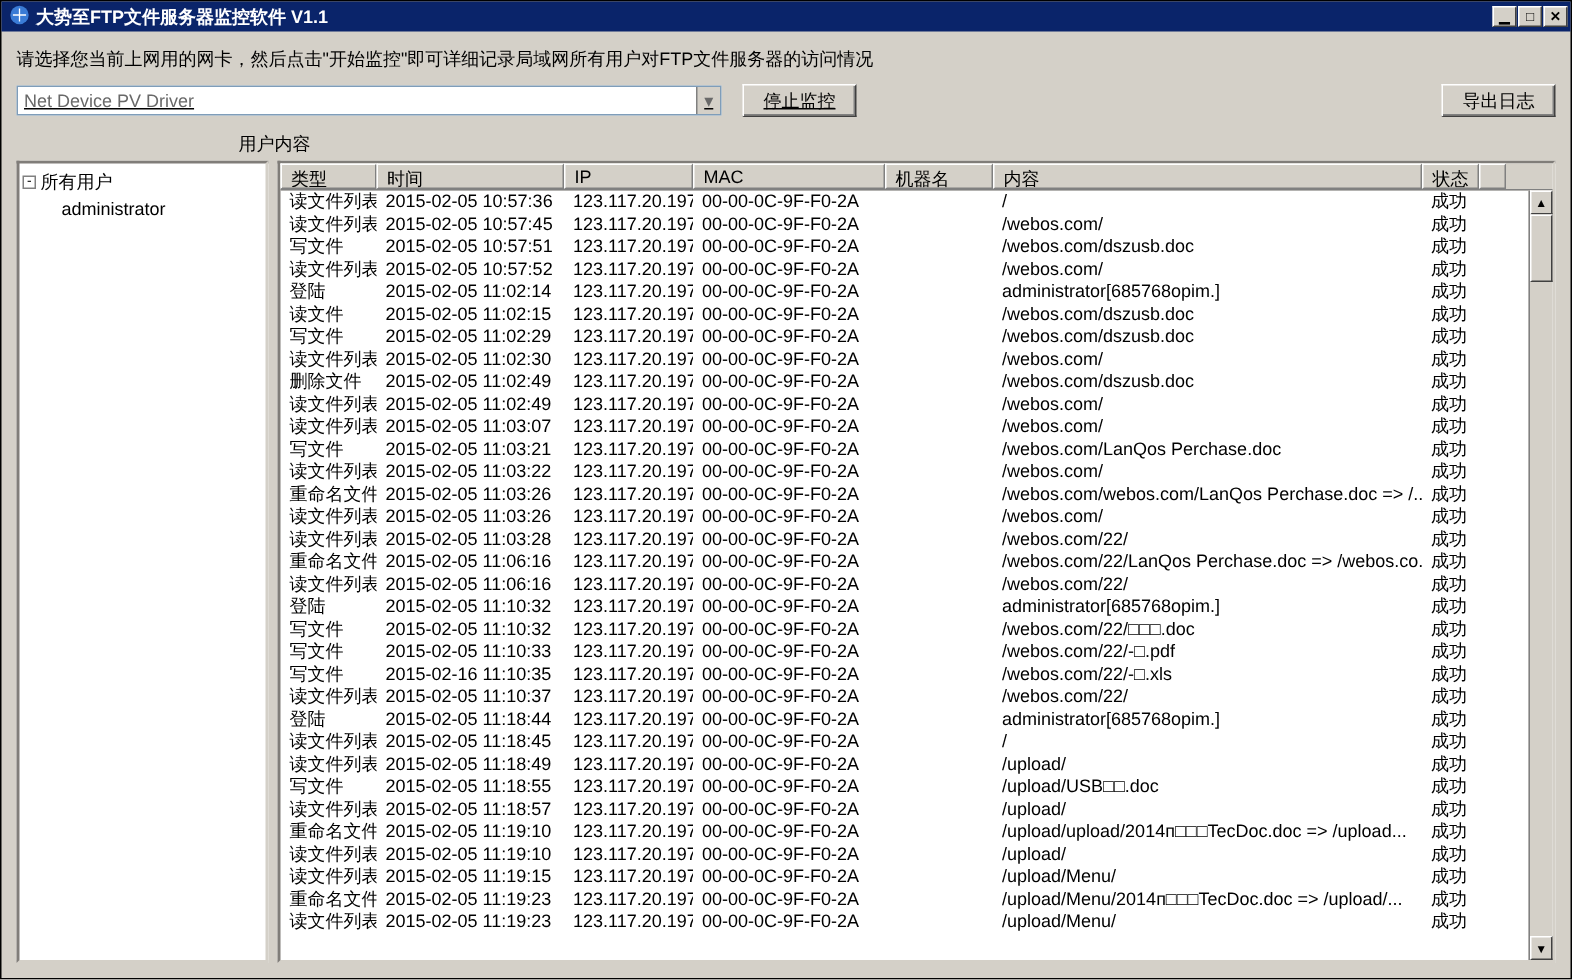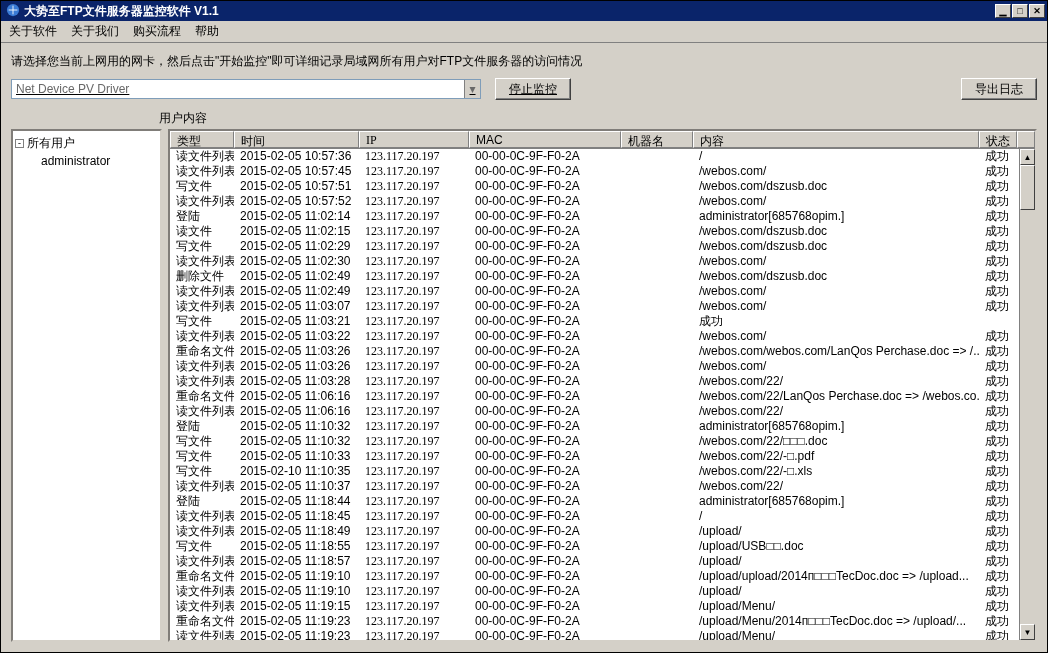--- a/index.html
+++ b/index.html
@@ -28,22 +28,22 @@
   .tree-box { width:9px; height:9px; border:1px solid #808080; display:inline-flex; align-items:center; justify-content:center; font-size:9px; line-height:1; font-family:monospace;}
   .tree-child { margin-left: 26px; margin-top:2px; cursor:pointer; }
   .table-wrap { flex:1; display:flex; flex-direction:column; background:#fff; border:2px inset #d4d0c8; position:relative; }
   .thead { display:flex; background:#d4d0c8; border-bottom:1px solid #808080; height:18px; }
   .th { border:1px solid #fff; border-right-color:#808080; border-bottom-color:#808080; padding:1px 6px; overflow:hidden; white-space:nowrap; cursor:pointer;}
   .tbody { flex:1; overflow: hidden; }
   .tr { display:flex; height:15px; line-height:15px; white-space:nowrap; }
   .td { padding: 0 6px; overflow:hidden; text-overflow: clip; }
   .c-type   { width: 64px; }
   .c-time   { width: 125px; }
-  .c-ip     { width: 110px; font-family: Liberation Serif, serif; }
-  .c-mac    { width: 152px; }
+  .c-ip     { width: 86px; }
+  .c-mac    { width: 128px; }
   .c-host   { width: 72px; }
   .c-cont   { width: 286px; }
   .c-stat   { width: 38px; }
   .c-scroll { width: 18px; }
   .vscroll { position:absolute; right:0; top:18px; bottom:0; width:16px; background:#d4d0c8; border-left:1px solid #808080; }
   .vs-btn { height:16px; background:#d4d0c8; border:1px solid #fff; border-right-color:#404040; border-bottom-color:#404040; display:flex; align-items:center; justify-content:center; font-size:8px; color:#000; cursor:pointer;}
   .vs-btn.bottom { position:absolute; bottom:0; left:0; right:0; }
   .vs-thumb { position:absolute; top:16px; left:0; right:0; height:45px; background:#d4d0c8; border:1px solid #fff; border-right-color:#404040; border-bottom-color:#404040; cursor:pointer;}
   .export-wrap { margin-left:auto; }
 </style>
@@ -61,26 +61,20 @@
       </span>
       <span class="titlebar-title">大势至FTP文件服务器监控软件  V1.1</span>
     </div>
     <div class="win-controls">
       <div class="win-btn">▁</div>
       <div class="win-btn">□</div>
       <div class="win-btn">✕</div>
     </div>
   </div>
 
-  <div class="menubar">
-    <span class="menu-item">关于软件</span>
-    <span class="menu-item">关于我们</span>
-    <span class="menu-item">购买流程</span>
-    <span class="menu-item">帮助</span>
-  </div>
 
   <div class="content-top">
     <div class="instr">请选择您当前上网用的网卡，然后点击"开始监控"即可详细记录局域网所有用户对FTP文件服务器的访问情况</div>
     <div class="controls-row">
       <div class="device-select">
         <span>Net Device PV Driver</span>
         <span class="dd-btn">▾</span>
       </div>
       <button class="std-btn">停止监控</button>
       <div class="export-wrap">
@@ -215,20 +209,21 @@
             <div class="td c-host"></div>
             <div class="td c-cont">/webos.com/</div>
             <div class="td c-stat">成功</div>
           </div>
           <div class="tr">
             <div class="td c-type">写文件</div>
             <div class="td c-time">2015-02-05 11:03:21</div>
             <div class="td c-ip">123.117.20.197</div>
             <div class="td c-mac">00-00-0C-9F-F0-2A</div>
             <div class="td c-host"></div>
+            <div class="td c-cont">/webos.com/LanQos Perchase.doc</div>
             <div class="td c-stat">成功</div>
           </div>
           <div class="tr">
             <div class="td c-type">读文件列表</div>
             <div class="td c-time">2015-02-05 11:03:22</div>
             <div class="td c-ip">123.117.20.197</div>
             <div class="td c-mac">00-00-0C-9F-F0-2A</div>
             <div class="td c-host"></div>
             <div class="td c-cont">/webos.com/</div>
             <div class="td c-stat">成功</div>
@@ -300,21 +295,21 @@
             <div class="td c-type">写文件</div>
             <div class="td c-time">2015-02-05 11:10:33</div>
             <div class="td c-ip">123.117.20.197</div>
             <div class="td c-mac">00-00-0C-9F-F0-2A</div>
             <div class="td c-host"></div>
             <div class="td c-cont">/webos.com/22/-□.pdf</div>
             <div class="td c-stat">成功</div>
           </div>
           <div class="tr">
             <div class="td c-type">写文件</div>
-            <div class="td c-time">2015-02-10 11:10:35</div>
+            <div class="td c-time">2015-02-16 11:10:35</div>
             <div class="td c-ip">123.117.20.197</div>
             <div class="td c-mac">00-00-0C-9F-F0-2A</div>
             <div class="td c-host"></div>
             <div class="td c-cont">/webos.com/22/-□.xls</div>
             <div class="td c-stat">成功</div>
           </div>
           <div class="tr">
             <div class="td c-type">读文件列表</div>
             <div class="td c-time">2015-02-05 11:10:37</div>
             <div class="td c-ip">123.117.20.197</div>

